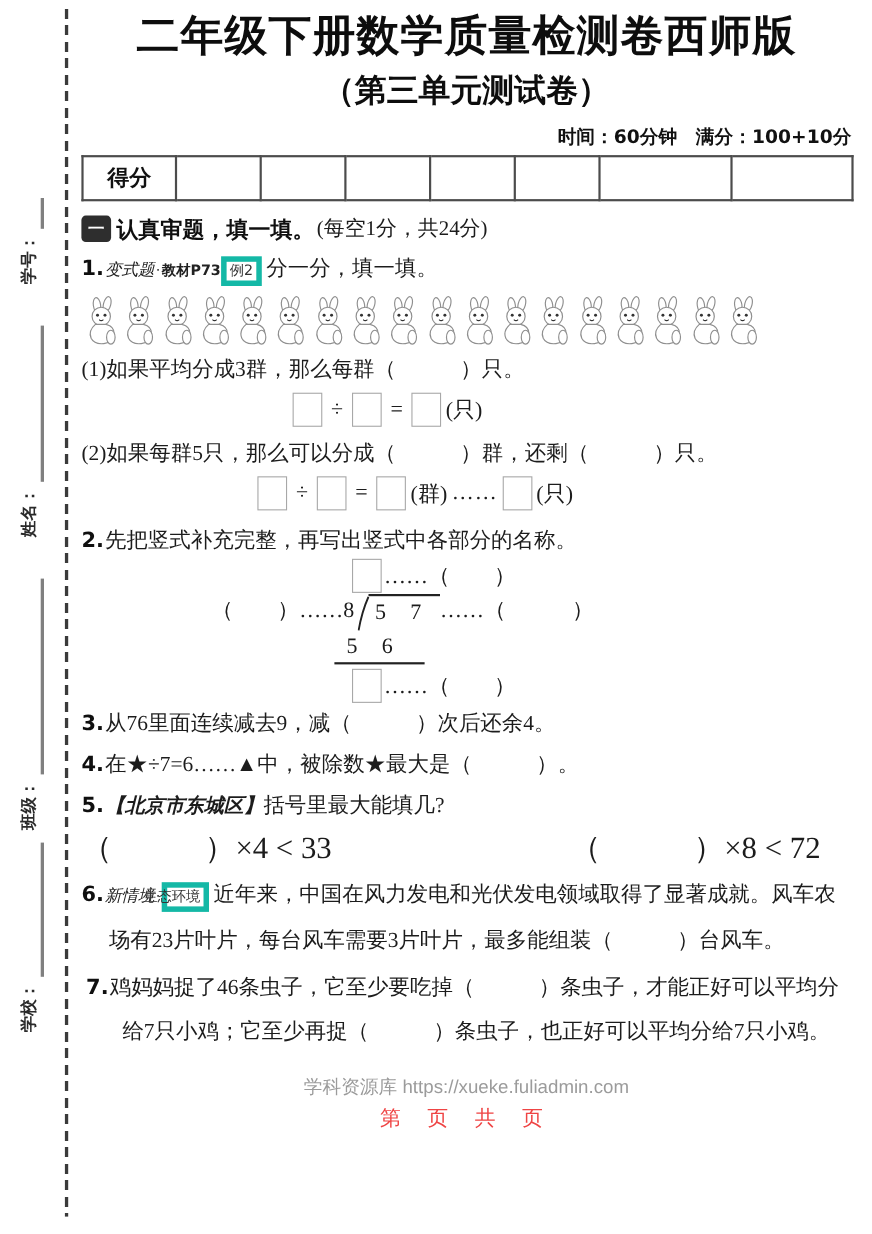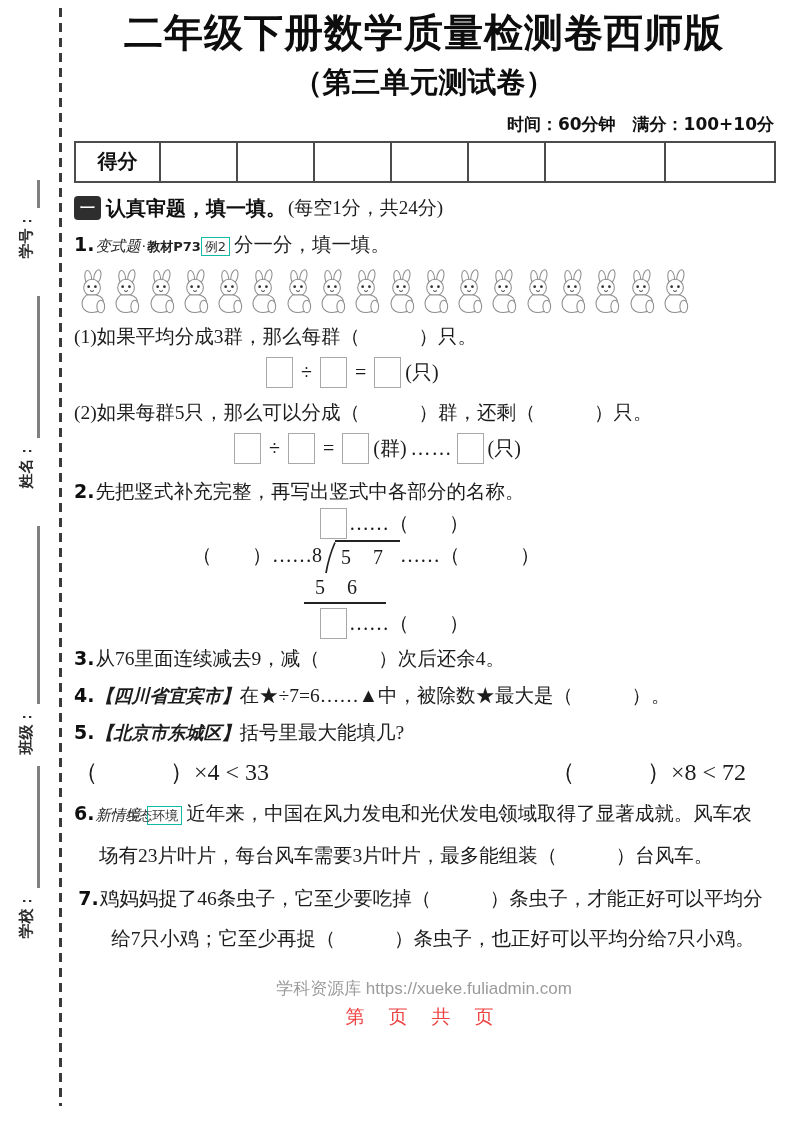--- a/index.html
+++ b/index.html
@@ -49,21 +49,21 @@
     display:flex;align-items:center;justify-content:center;margin-right:5px;flex:0 0 auto;
   }
   .section-title{font-family:"DejaVu Sans","Liberation Sans",sans-serif;font-weight:800;font-size:20px;color:#0f0f0f;}
   .section-note{font-size:19px;margin-left:2px;color:#1c1c1c;}
   
   .q-line{margin-top:8px;font-size:19.5px;line-height:28px;display:flex;align-items:baseline;flex-wrap:wrap;}
   .qnum{font-family:"DejaVu Sans","Liberation Sans",sans-serif;font-weight:800;font-size:19px;margin-right:1px;color:#0f0f0f;}
   .qtag{font-family:"DejaVu Sans",sans-serif;font-weight:400;font-style:italic;font-size:15px;color:#222;}
   .tag-sep{font-size:14px;margin:0 1px;}
   .tag-box{
-    font-family:"DejaVu Sans",sans-serif;font-size:13px;border:1px solid #14b8a6;
+    font-family:"DejaVu Sans",sans-serif;font-size:13px;border:5px solid #14b8a6;
     padding:0 3px;margin-right:4px;color:#333;display:inline-block;line-height:17px;
   }
   .qbracket{font-weight:800;font-style:italic;font-size:18px;}
   .q-wrap{
     margin-top:6px;font-size:19.5px;line-height:40px;width:668px;
     padding-left:25px;text-indent:-25px;
   }
   
   .rabbit-row{display:flex;justify-content:space-between;align-items:flex-end;width:614px;margin:6px 0 0 4px;height:48px;}
   .rabbit{width:31px;height:46px;flex:0 0 auto;}
@@ -81,21 +81,21 @@
   .ld-quot{position:absolute;left:128px;top:0;display:flex;align-items:center;}
   .ld-main{position:absolute;left:0;top:32px;display:flex;align-items:flex-start;line-height:30px;}
   .ld-brk{margin:2px -1px 0 3px;flex:0 0 auto;}
   .ld-dividend{border-top:2px solid #222;padding:0 16px 0 6px;letter-spacing:1px;}
   .ld-lbl{white-space:pre;}
   .ld-quot .ld-lbl,.ld-rem .ld-lbl{margin-left:2px;}
   .ld-prod{position:absolute;left:123px;top:66px;letter-spacing:1px;}
   .ld-underline{position:absolute;left:112px;top:94px;width:82px;border-top:2px solid #222;}
   .ld-rem{position:absolute;left:128px;top:100px;display:flex;align-items:center;}
   
-  .ineq-row{display:flex;justify-content:space-between;width:672px;font-size:24px;margin-top:10px;line-height:30px;}
+  .ineq-row{display:flex;justify-content:space-between;width:672px;font-size:28px;margin-top:10px;line-height:30px;}
   
   .footer{margin-top:18px;text-align:center;}
   .footer-source{font-family:"Liberation Sans","DejaVu Sans",sans-serif;font-size:17px;color:#9b9b9b;}
   .footer-page{font-family:"DejaVu Sans",sans-serif;font-size:19px;color:#ef4444;letter-spacing:9px;margin-top:4px;}
 </style>
 </head>
 <body>
 
 <div class="page">
 
@@ -480,21 +480,20 @@
       </div>
     </div>
 
     <div class="q-line" style="margin-top:4px;">
       <span class="qnum">3.</span>
       <span>从76里面连续减去9，减（　　　）次后还余4。</span>
     </div>
 
     <div class="q-line">
       <span class="qnum">4.</span>
-      <span class="qbracket">【四川省宜宾市】</span>
       <span>在★÷7=6……▲中，被除数★最大是（　　　）。</span>
     </div>
 
     <div class="q-line">
       <span class="qnum">5.</span>
       <span class="qbracket">【北京市东城区】</span>
       <span>括号里最大能填几?</span>
     </div>
     <div class="ineq-row">
       <span>（　　　）×4 &lt; 33</span>

